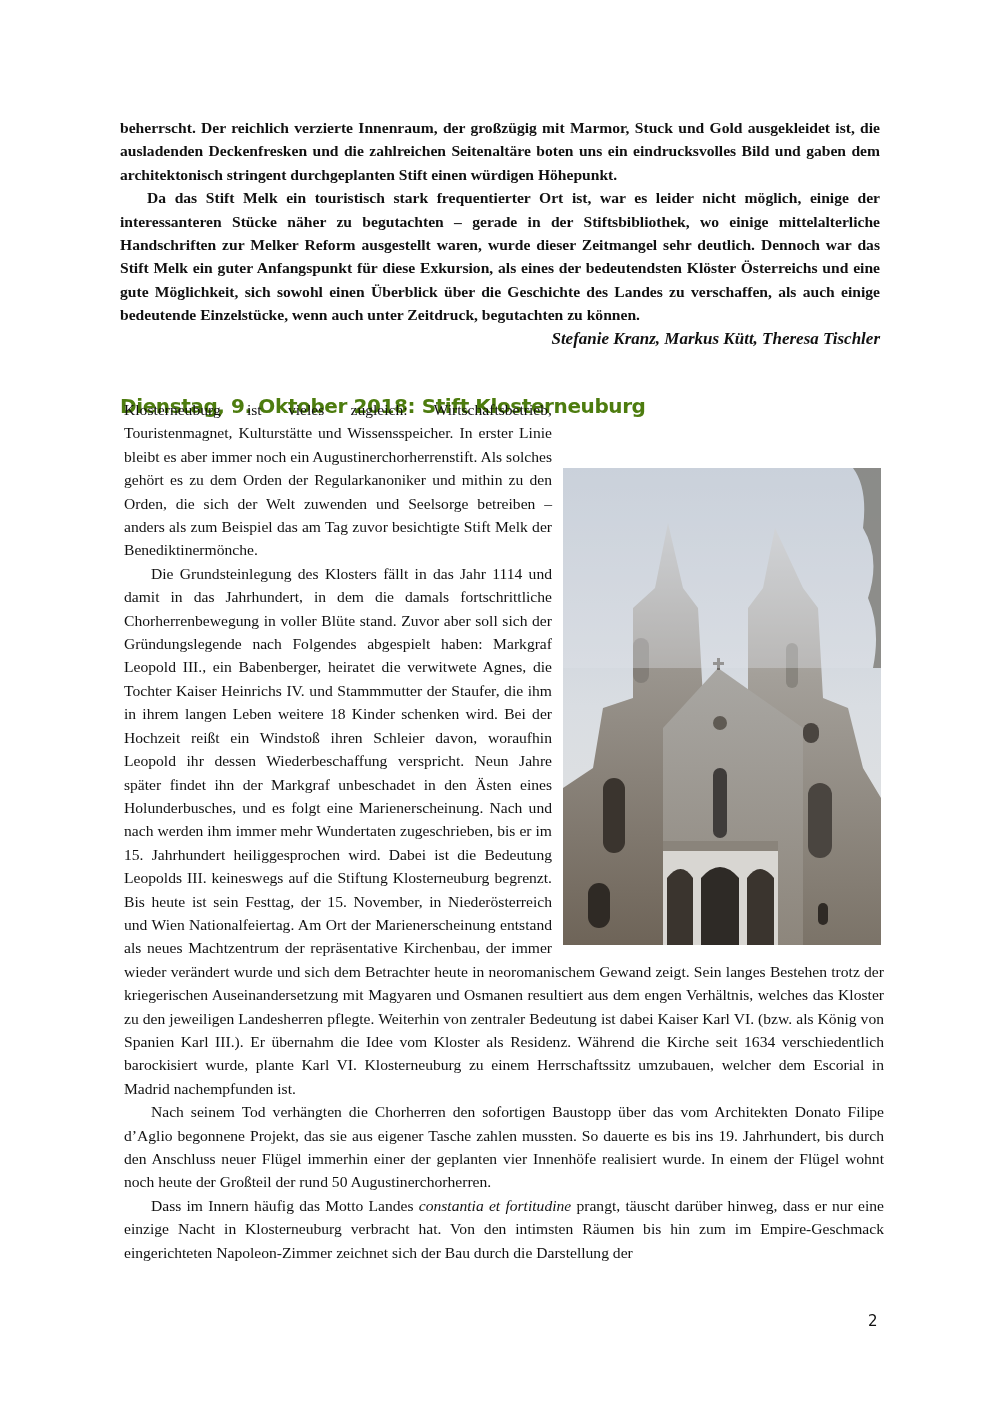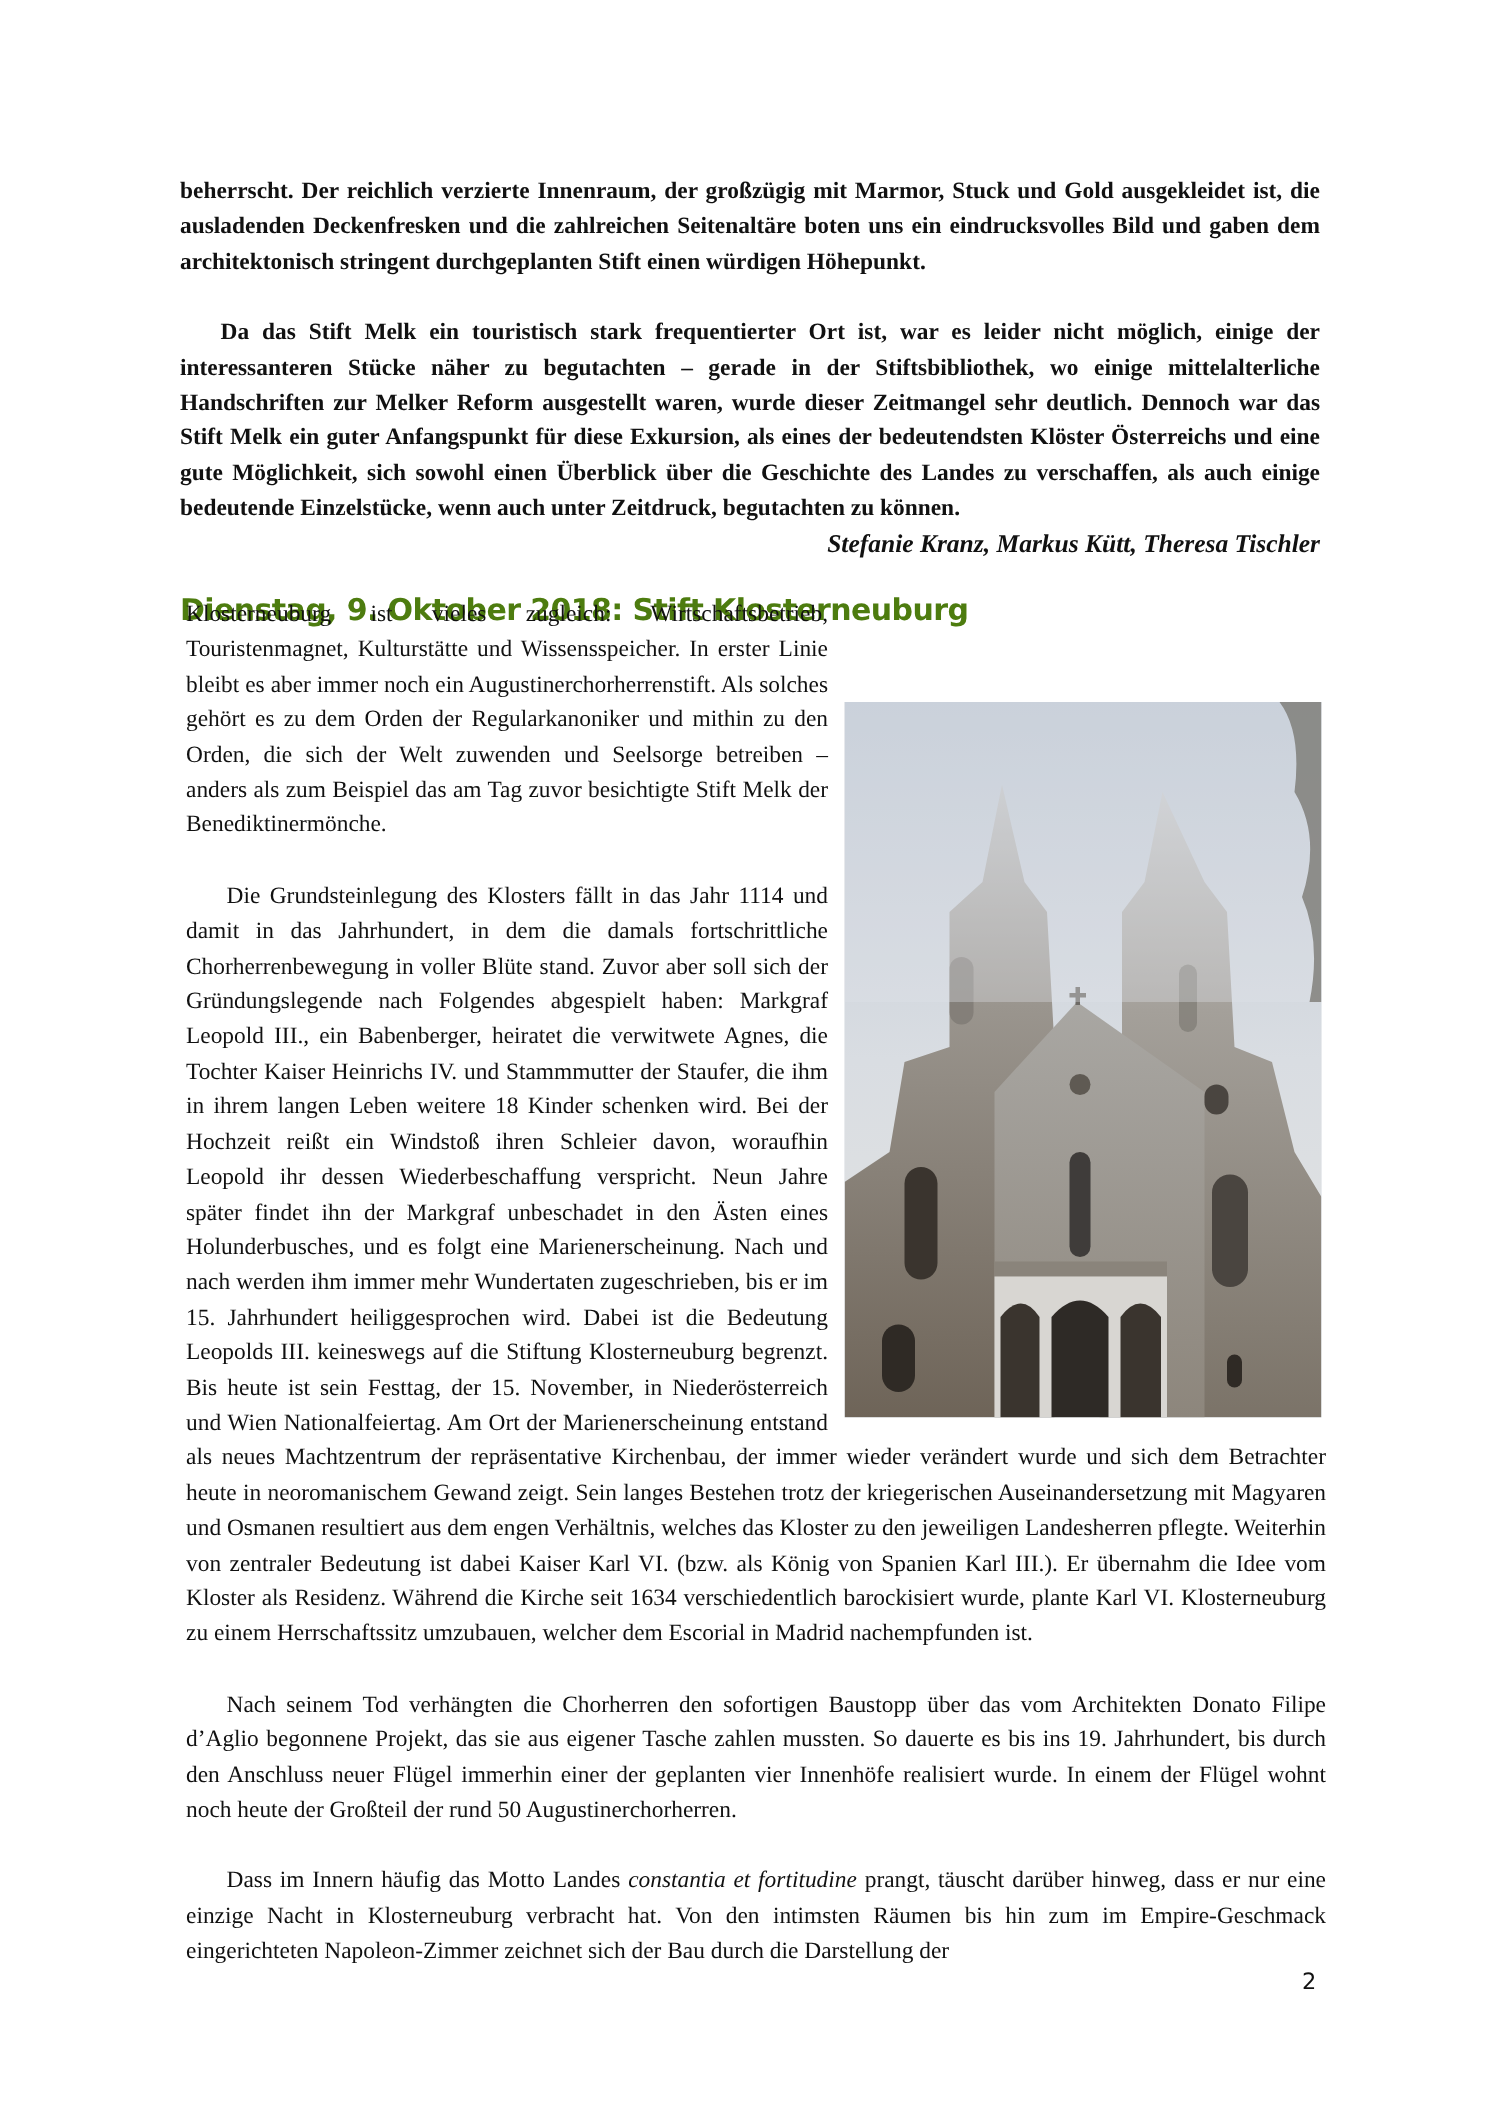--- a/index.html
+++ b/index.html
@@ -9,21 +9,21 @@
   }
   .text {
     font-family: "Liberation Serif", serif;
     font-size: 15.6px;
     line-height: 23.4px;
     color: #111;
     text-align: justify;
     hyphens: manual;
   }
   .block { position: absolute; left: 120px; width: 760px; }
-  .indent { text-indent: 27px; margin-top: 24px; }
+  .indent { text-indent: 27px; }
   p { margin: 0; }
   .sig {
     font-family: "Liberation Serif", serif;
     font-style: italic; font-size: 17px; line-height: 23.4px;
     text-align: right; color: #111;
   }
   .heading {
     position: absolute; left: 120px; top: 395px; width: 760px;
     font-family: "DejaVu Sans", sans-serif; font-weight: bold;
     font-size: 20px; line-height: 23px; color: #4d7c0f;

